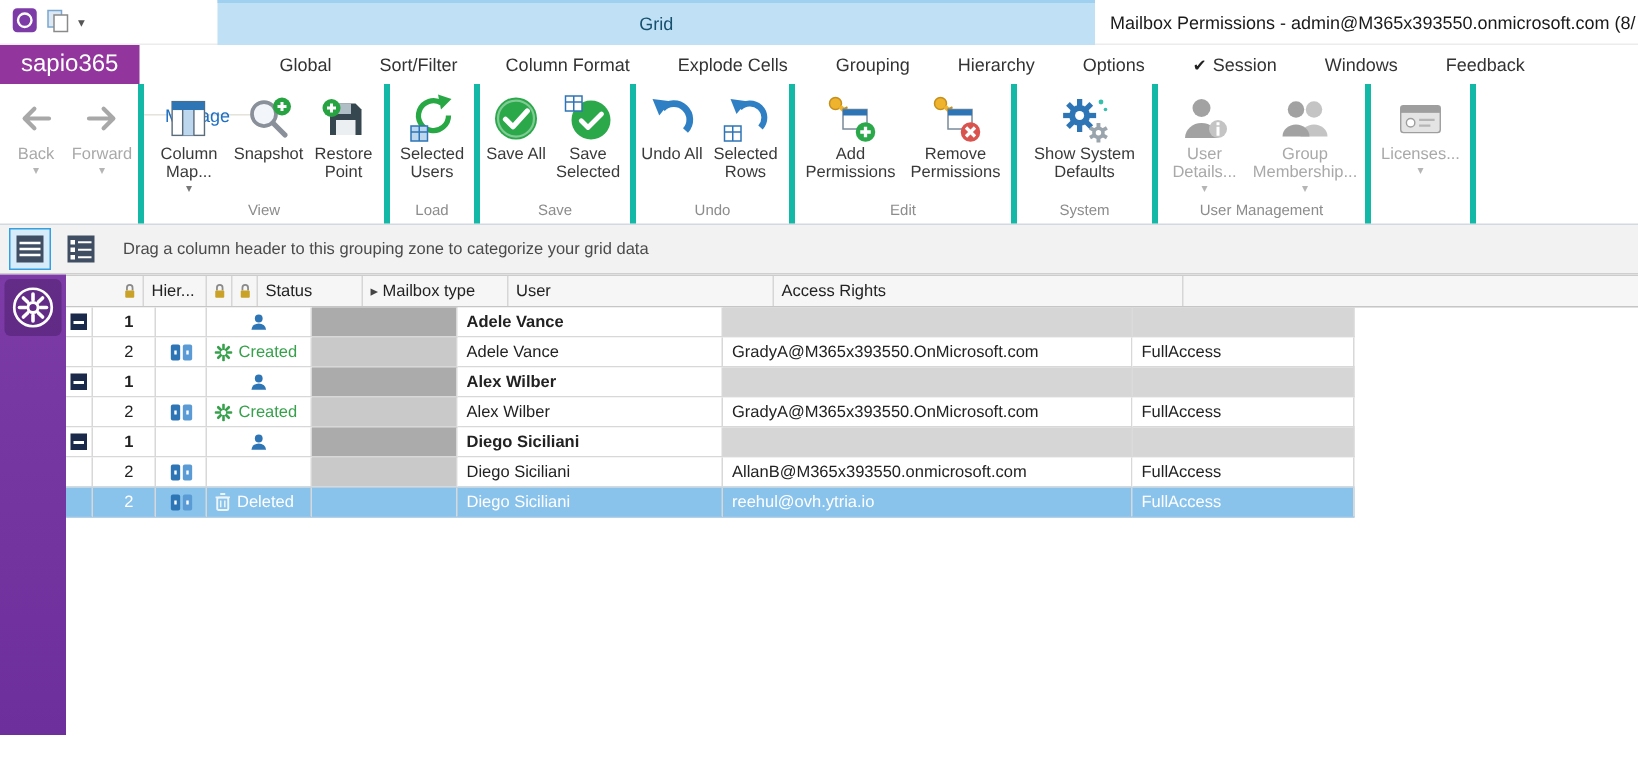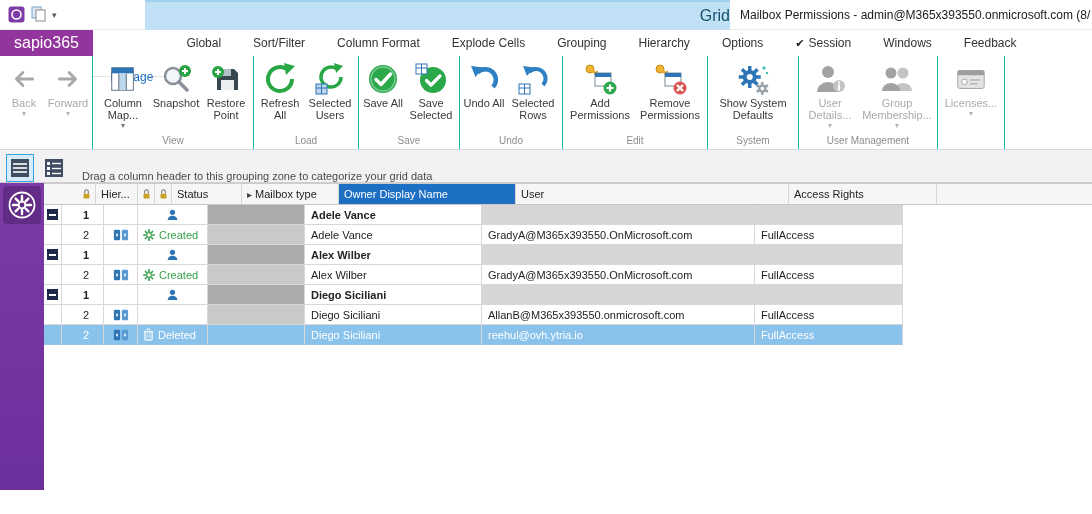--- a/index.html
+++ b/index.html
@@ -5,48 +5,48 @@
   *{margin:0;padding:0;box-sizing:border-box;}
   html,body{width:1092px;height:514px;overflow:hidden;background:#fff;
     font-family:"Liberation Sans",sans-serif;font-size:11px;color:#222;}
 
   
   .titlebar{height:30px;position:relative;background:#fff;border-bottom:1px solid #ececec;}
   .tb-icons{position:absolute;left:8px;top:0;height:30px;display:flex;align-items:center;gap:6px;}
   .tb-caret{font-size:9px;color:#555;}
   .tb-band{position:absolute;left:145px;top:0;width:585px;height:30px;
     background:var(--band,#bfe0f5);border-top:2px solid #9fd0ef;
-    display:flex;align-items:center;justify-content:flex-end;color:#17506e;font-size:16px;}
+    display:flex;align-items:center;justify-content:center;color:#17506e;font-size:12px;}
   .tb-title{position:absolute;left:740px;right:0;top:0;height:30px;display:flex;align-items:center;
     font-size:12px;color:#1a1a1a;white-space:nowrap;overflow:hidden;}
 
   
   .tabrow{height:26px;display:flex;align-items:stretch;background:#fff;}
   .apptab{width:93px;background:var(--purple-tab,#92359c);color:#fff;display:flex;align-items:center;
     justify-content:center;font-size:16px;}
   .tab{display:flex;align-items:center;gap:4px;padding:0 16px;font-size:12px;color:#333;cursor:pointer;white-space:nowrap;}
   .tab.active{color:var(--accent-blue,#1d6fc4);border:1px solid #e3e3e3;border-bottom:none;background:#fef9c3;margin-top:46px;}
   .tab-check{font-size:11px;color:#222;}
 
   
   .ribbon{height:94px;display:flex;background:#fff;border-bottom:1px solid #d2d9e0;}
-  .rgroup{display:flex;flex-direction:column;border-right:1px solid #14b8a6;padding:2px 2px 0;}
+  .rgroup{display:flex;flex-direction:column;border-right:4px solid #14b8a6;padding:2px 2px 0;}
   .rbtns{flex:1;display:flex;align-items:stretch;}
   .rlabel{height:15px;text-align:center;color:#8c8c8c;font-size:10px;line-height:13px;overflow:hidden;white-space:nowrap;}
   .rbtn{display:flex;flex-direction:column;align-items:center;padding-top:3px;cursor:pointer;}
   .rbtn .ric{height:36px;display:flex;align-items:center;justify-content:center;}
   .rbtn .rtx{font-size:11px;line-height:12px;text-align:center;color:#3a3a3a;}
   .rbtn.disabled .rtx{color:#a9a9a9;}
   .caret{font-size:8px;color:#777;line-height:9px;}
   .rbtn.disabled .caret{color:#b5b5b5;}
   .w44{width:44px}.w48{width:48px}.w50{width:50px}.w52{width:52px}.w54{width:54px}
   .w56{width:56px}.w58{width:58px}.w62{width:62px}.w70{width:70px}.w76{width:76px}.w86{width:86px}
 
   
-  .groupzone{height:33px;background:#f2f2f2;border-bottom:1px solid #cfcfcf;display:flex;align-items:flex-end;padding-left:6px;}
+  .groupzone{height:33px;background:#f2f2f2;border-bottom:1px solid #cfcfcf;display:flex;align-items:center;padding-left:6px;}
   .vtoggle{width:28px;height:28px;display:flex;align-items:center;justify-content:center;border:1px solid transparent;cursor:pointer;}
   .vtoggle.selected{background:#d6ecfb;border-color:#35a0e0;}
   .vtoggle + .vtoggle{margin-left:6px;}
   .gz-text{margin-left:14px;color:#4a4a4a;}
 
   
   .main{display:flex;height:331px;align-items:flex-start;background:#fff;}
   .sidebar{width:44px;height:307px;background:linear-gradient(180deg,var(--purple-sidebar,#7c3ba6),#6d2f9c);
     display:flex;justify-content:center;padding-top:3px;flex:none;}
   .sb-btn{width:38px;height:38px;border-radius:4px;background:rgba(25,0,45,.25);
@@ -186,29 +186,20 @@
             </svg>
         </span>
         <span class="rtx">Restore Point</span>
       </div>
     </div>
     <div class="rlabel">View</div>
   </div>
 
   <div class="rgroup">
     <div class="rbtns">
-      <div class="rbtn w48">
-        <span class="ric">
-          <svg width="34" height="34" viewBox="0 0 34 34">
-              <path d="M29 17 a12 12 0 1 1 -5.6-10.1" fill="none" stroke="#28a745" stroke-width="4"></path>
-              <polygon points="21,1 32,4 23,13" fill="#28a745"></polygon>
-            </svg>
-        </span>
-        <span class="rtx">Refresh All</span>
-      </div>
       <div class="rbtn w52">
         <span class="ric">
           <svg width="34" height="34" viewBox="0 0 34 34">
               <path d="M28 15 a10 10 0 1 1 -4.7-8.4" fill="none" stroke="#28a745" stroke-width="3.5"></path>
               <polygon points="21,1 30,4 23,11" fill="#28a745"></polygon>
               <rect x="3" y="22" width="11" height="10" fill="#bdd7ee" stroke="#2e75b6"></rect>
               <line x1="3" y1="26" x2="14" y2="26" stroke="#2e75b6"></line>
               <line x1="8.5" y1="22" x2="8.5" y2="32" stroke="#2e75b6"></line>
             </svg>
         </span>
@@ -464,21 +455,20 @@
         <svg width="9" height="12" viewBox="0 0 12 15">
             <path d="M3.5 7 V4.5 a2.5 2.5 0 0 1 5 0 V7" fill="none" stroke="#8a8a8a" stroke-width="1.6"></path>
             <rect x="2" y="7" width="8" height="6.5" rx="1" fill="#c9a227"></rect>
           </svg>
       </div>
       <div class="hc">Status</div>
       <div class="hc">
         <span class="harrow">▸</span>
         <span>Mailbox type</span>
       </div>
-      <div class="hc owner">Owner Display Name</div>
       <div class="hc">User</div>
       <div class="hc">Access Rights</div>
       <div class="hc filler"></div>
     </div>
 
     <div class="grow">
       <div class="c">
           <span class="minusbox"></span>
         </div>
       <div class="c hier bold">1</div>

